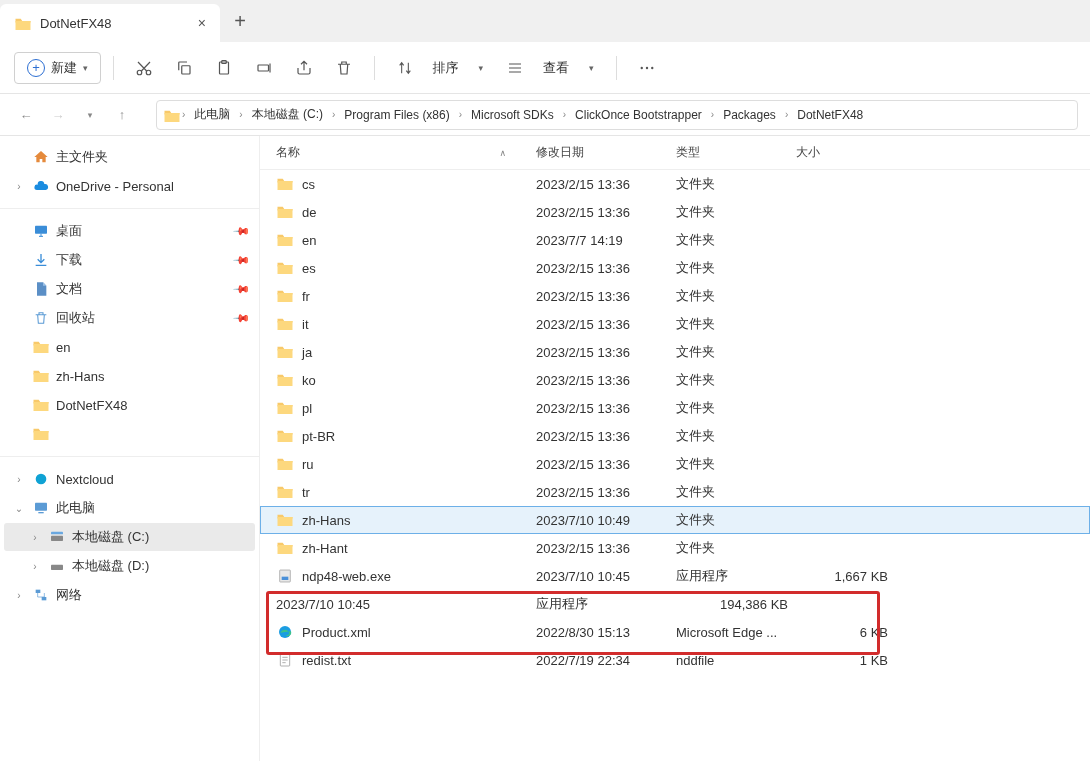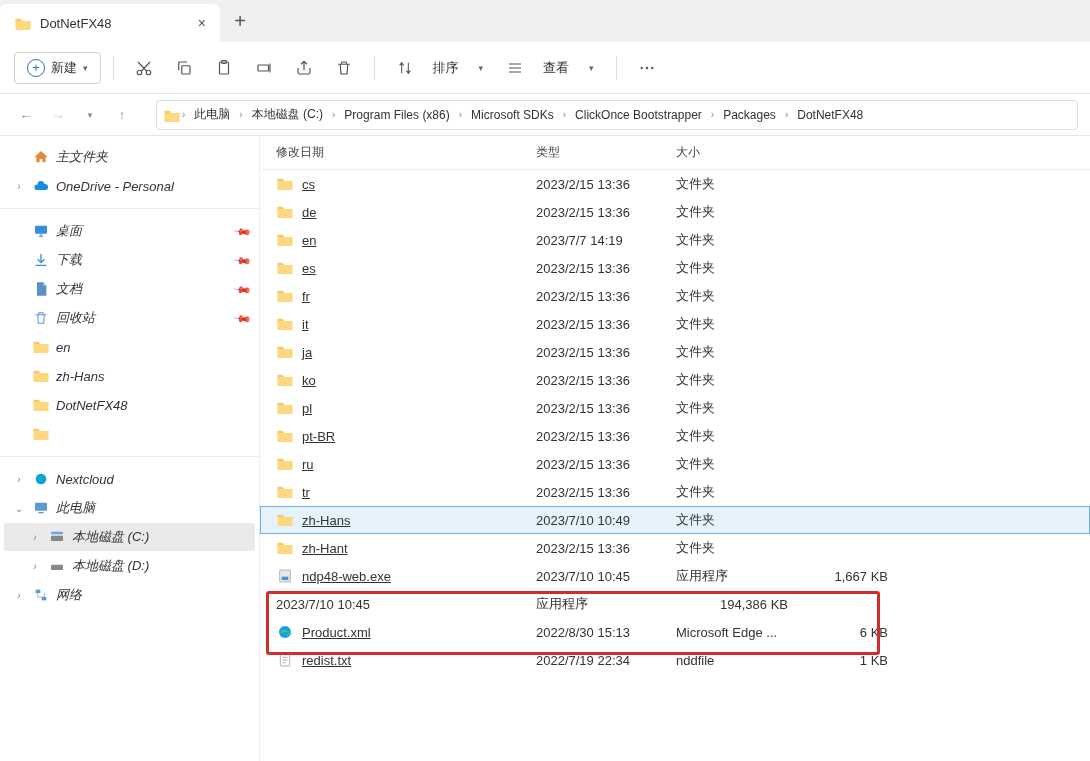--- a/index.html
+++ b/index.html
@@ -24,36 +24,36 @@
 .nav-bar { display: flex; align-items: center; height: 42px; padding: 0 12px; gap: 4px; border-bottom: 1px solid #e5e5e5; }
 .nav-arrow { width: 28px; height: 28px; display: flex; align-items: center; justify-content: center; color: #888; cursor: pointer; }
 .nav-arrow.disabled { color: #ccc; }
 .breadcrumb { flex: 1; display: flex; align-items: center; border: 1px solid #ddd; border-radius: 4px; height: 30px; padding: 0 6px; margin-left: 16px; gap: 2px; }
 .breadcrumb .folder-ico { width: 16px; height: 16px; }
 .bc-item { padding: 3px 6px; cursor: pointer; border-radius: 3px; font-size: 12px; white-space: nowrap; }
 .bc-sep { color: #888; font-size: 10px; padding: 0 1px; }
 
 .body { display: flex; height: calc(761px - 42px - 52px - 42px); }
 
-.sidebar { width: 260px; border-right: 1px solid #eee; overflow-y: auto; padding-top: 6px; font-style: italic; }
+.sidebar { width: 260px; border-right: 1px solid #eee; overflow-y: auto; padding-top: 6px; }
 .side-item { display: flex; align-items: center; padding: 5px 6px 5px 8px; gap: 6px; cursor: pointer; border-radius: 3px; margin: 1px 4px; }
 .side-item.selected { background: #eaeaea; }
 .side-item .expander { width: 14px; font-size: 10px; color: #888; text-align: center; }
 .side-item .ico { width: 18px; height: 18px; display: flex; align-items: center; justify-content: center; }
 .side-item .label { flex: 1; font-size: 13px; }
 .side-item .pin { color: #aaa; font-size: 11px; transform: rotate(45deg); }
 .side-sep { height: 1px; background: #eee; margin: 8px 0; }
 .indent-1 { padding-left: 24px; }
 
 .file-area { flex: 1; position: relative; overflow: auto; }
 .headers { display: grid; grid-template-columns: 260px 140px 120px 100px; padding: 8px 0 8px 16px; border-bottom: 1px solid #eee; font-size: 12px; color: #444; }
 .headers .hcol { display: flex; align-items: center; gap: 4px; cursor: pointer; }
 .file-row { display: grid; grid-template-columns: 260px 140px 120px 100px; padding: 5px 0 5px 16px; font-size: 13px; cursor: pointer; align-items: center; }
 .file-row.selected { background: #e6f2fb; border: 1px solid #6db0e8; padding: 4px 0 4px 15px; }
-.file-row .name-cell { display: flex; align-items: center; gap: 8px; text-decoration: underline; }
+.file-row .name-cell { display: flex; align-items: center; gap: 8px; }
 .file-row .size-cell { text-align: right; padding-right: 8px; }
 .file-row .ico { width: 18px; height: 18px; display: flex; align-items: center; justify-content: center; font-size: 14px; }
 .red-box { position: absolute; border: 3px solid #d22c2c; pointer-events: none; border-radius: 3px; }
 
 svg.folder-svg { width: 18px; height: 18px; }
 svg.folder-svg .tab { fill: #f8c96a; }
 svg.folder-svg .body { fill: #fdd87e; }
 </style>
 </head>
 <body>
@@ -318,20 +318,24 @@
             <path d="M7 9v6h10V9" stroke="#5b9bd5" fill="none"></path>
           </svg>
         </span>
       <span class="label">网络</span>
     </div>
   </div>
 
   <div class="file-area">
     <div class="headers">
       <div class="hcol">
+          <span>名称</span>
+          <span style="margin-left:auto;color:#888;font-size:9px;padding-right:30px;">∧</span>
+        </div>
+      <div class="hcol">
           <span>修改日期</span>
         </div>
       <div class="hcol">
           <span>类型</span>
         </div>
       <div class="hcol">
           <span>大小</span>
         </div>
     </div>
     <div id="file-rows">

